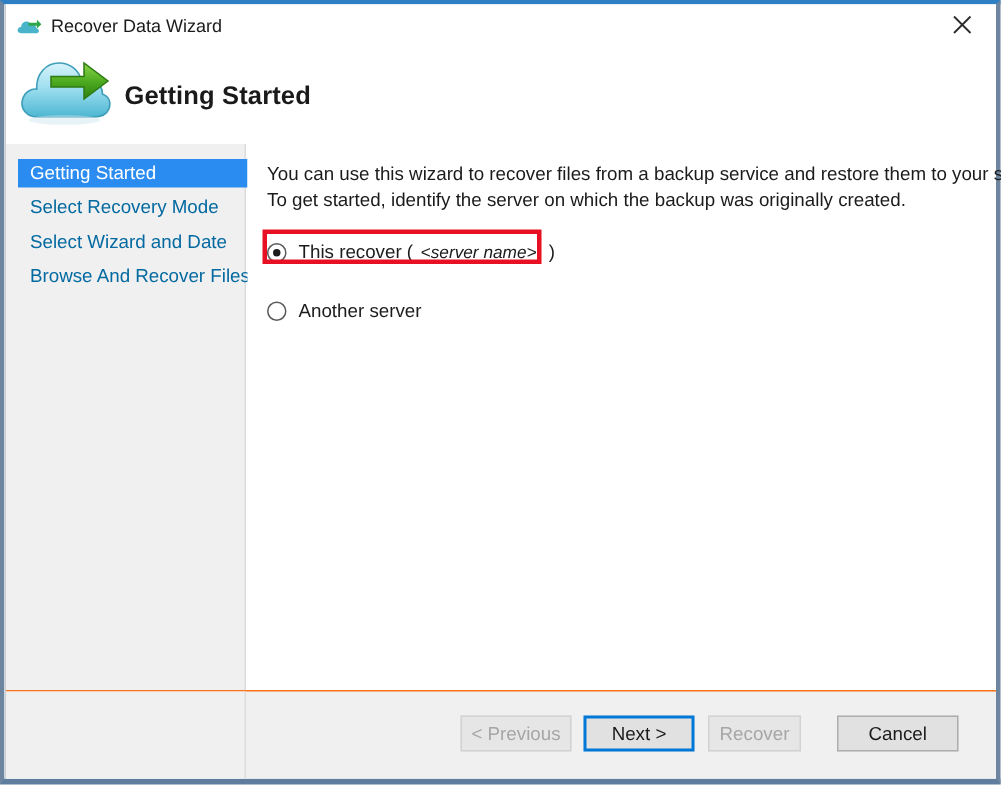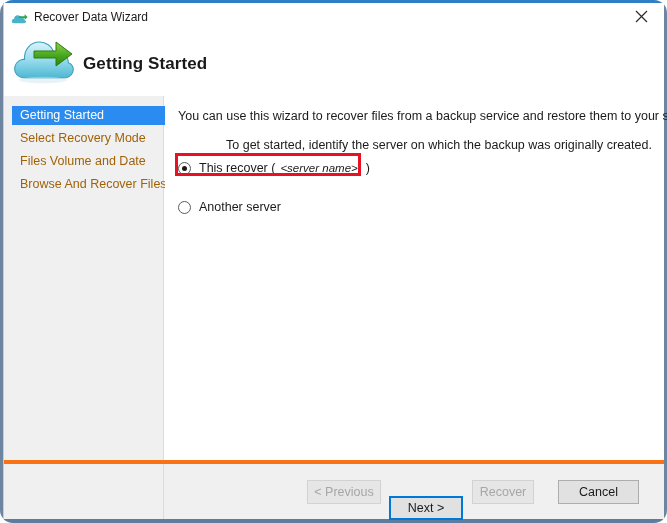--- a/index.html
+++ b/index.html
@@ -19,21 +19,20 @@
     position: absolute;
     left: 0; top: 0;
     width: 667px;
     height: 523px;
     box-sizing: border-box;
     background: #ffffff;
     border-top: 3px solid #2e7fc4;
     border-left: 3px solid #6e85a0;
     border-right: 3px solid #6e85a0;
     border-bottom: 4px solid #5d7c9e;
-    border-radius: 13px;
   }
   #window-inner {
     position: absolute;
     left: 0; top: 0; right: 0; bottom: 0;
     background: #ffffff;
     border-left: 1px solid #c8cdd4;
   }
 
   
   #titlebar {
@@ -104,21 +103,21 @@
     background: #f0f0f0;
     border-right: 1px solid #dcdcdc;
     box-sizing: border-box;
   }
   .side-item {
     position: absolute;
     left: 8px;
     width: 153px;
     height: 19px;
     font-size: 12.5px;
-    color: #a16207;
+    color: #0369a1;
     line-height: 19px;
     padding-left: 8px;
     box-sizing: border-box;
     white-space: nowrap;
     cursor: default;
   }
   .side-item.active {
     background: #2a8cf0;
     color: #ffffff;
   }
@@ -130,21 +129,21 @@
     background: #ffffff;
   }
   .para {
     position: absolute;
     left: 13px;
     font-size: 12.5px;
     color: #1b1b1b;
     white-space: nowrap;
   }
   #para-1 { top: 13px; }
-  #para-2 { top: 42px; margin-left: 48px; }
+  #para-2 { top: 30px; }
 
   .radio-row {
     position: absolute;
     left: 13px;
     height: 18px;
     display: flex;
     align-items: center;
     cursor: default;
   }
   #radio-row-1 { top: 63px; }
@@ -190,21 +189,21 @@
     pointer-events: none;
   }
 
   
   #footer {
     position: absolute;
     left: 0; right: 0;
     bottom: 0;
     height: 59px;
     background: #f0f0f0;
-    border-top: 4px solid #f97316;
+    border-top: 1px solid #f97316;
     box-sizing: border-box;
   }
   #footer-sidebar-strip {
     position: absolute;
     left: 0; top: 0;
     width: 160px; height: 100%;
     background: #f0f0f0;
     border-right: 1px solid #dcdcdc;
     box-sizing: border-box;
   }
@@ -225,21 +224,20 @@
   }
   .btn.disabled {
     color: #a6a6a6;
     background: #e6e6e6;
     border-color: #d2d2d2;
   }
   .btn.default {
     border: 2px solid #0078d7;
     background: #e1e1e1;
     line-height: 20px;
-    margin-top: 16px;
   }
   #btn-previous { left: 303px; width: 74px; }
   #btn-next     { left: 385px; width: 74px; }
   #btn-recover  { left: 468px; width: 62px; }
   #btn-cancel   { left: 554px; width: 81px; text-align: center; }
 </style>
 </head>
 <body>
 
 <div id="window">
@@ -286,21 +284,21 @@
     <div id="body-area">
 
       <div id="sidebar">
         <div class="side-item active" style="top:10px;">
           <span>Getting Started</span>
         </div>
         <div class="side-item" style="top:33px;">
           <span>Select Recovery Mode</span>
         </div>
         <div class="side-item" style="top:56px;">
-          <span>Files Volume and Date</span>
+          <span>Select Wizard and Date</span>
         </div>
         <div class="side-item" style="top:79px;">
           <span>Browse And Recover Files</span>
         </div>
       </div>
 
       <div id="content">
         <div class="para" id="para-1">You can use this wizard to recover files from a backup service and restore them to your server.</div>
         <div class="para" id="para-2">To get started, identify the server on which the backup was originally created.</div>
 

